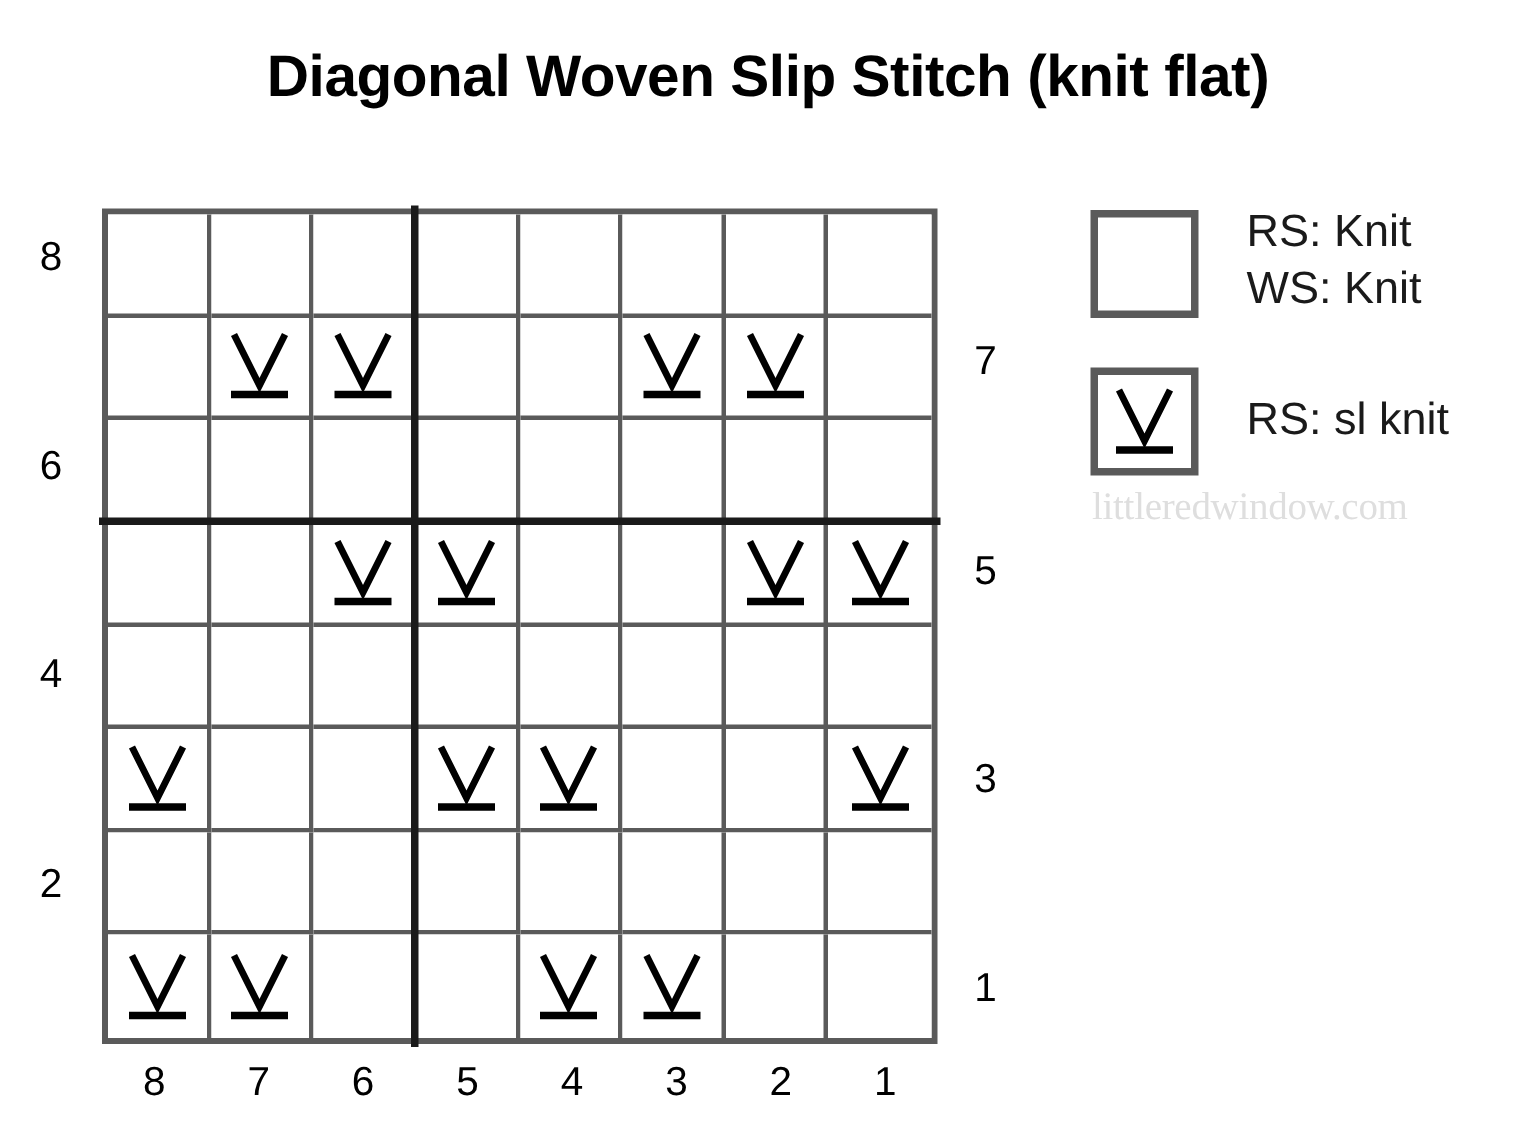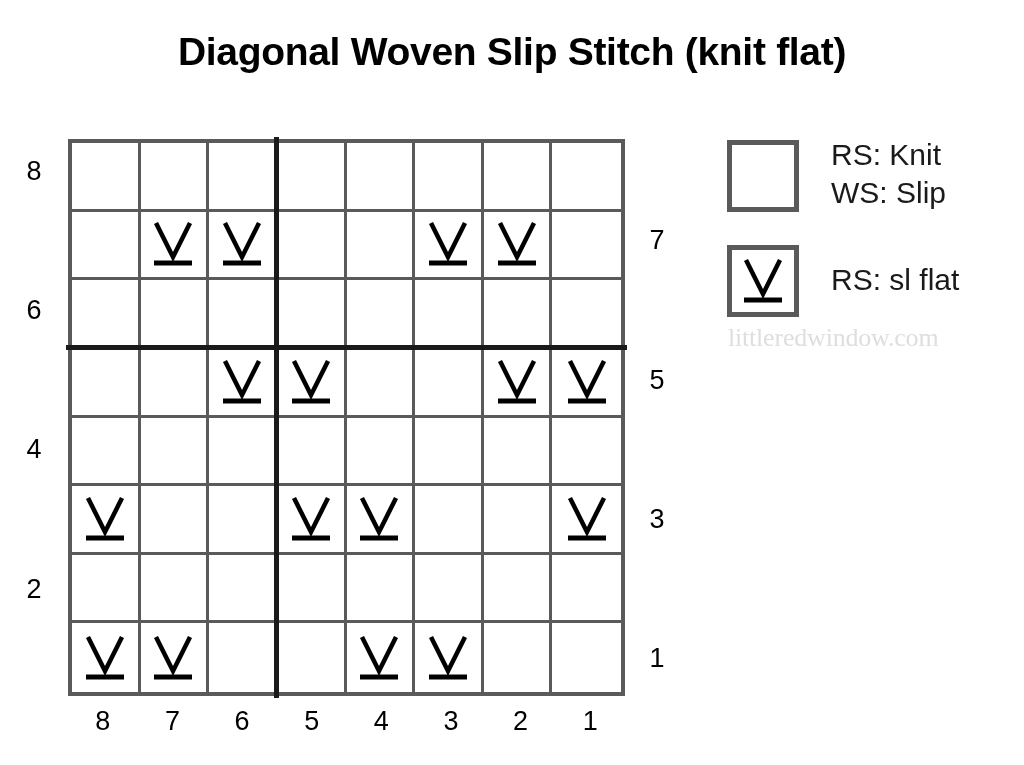--- a/index.html
+++ b/index.html
@@ -357,29 +357,29 @@
     <div class="colnum" style="left: 430.938px;">3</div>
     <div class="colnum" style="left: 500.562px;">2</div>
     <div class="colnum" style="left: 570.188px;">1</div>
   </div>
 
 <div id="legend">
   <div class="legend-row">
     <div class="legend-box"></div>
     <div class="legend-text">
       <div>RS: Knit</div>
-      <div>WS: Slip</div>
+      <div>WS: Knit</div>
     </div>
   </div>
   <div class="legend-row second">
     <div class="legend-box" id="legend-box-slip" style="position: absolute;">
         <div class="sym" style="position: absolute; left: 50%; top: 50%; transform: translate(-50%, -50%);">
           <svg viewBox="0 0 46 46" width="46" height="46">
             <polyline points="7,4 23,36 39,4" fill="none" stroke="#000000" stroke-width="4.5" stroke-linecap="square" stroke-linejoin="miter"></polyline>
             <line x1="4" y1="42" x2="42" y2="42" stroke="#000000" stroke-width="5" stroke-linecap="butt"></line>
           </svg>
         </div>
       </div>
-    <div class="legend-text mid">RS: sl flat</div>
+    <div class="legend-text mid">RS: sl knit</div>
   </div>
 </div>
 
 <div id="watermark">littleredwindow.com</div>
 
 </body></html>

